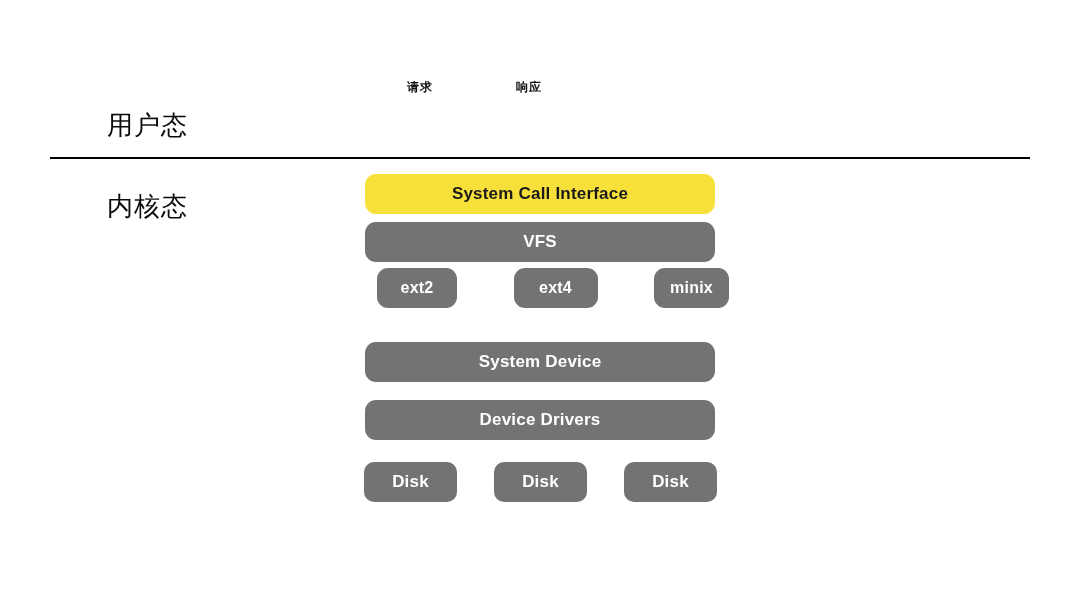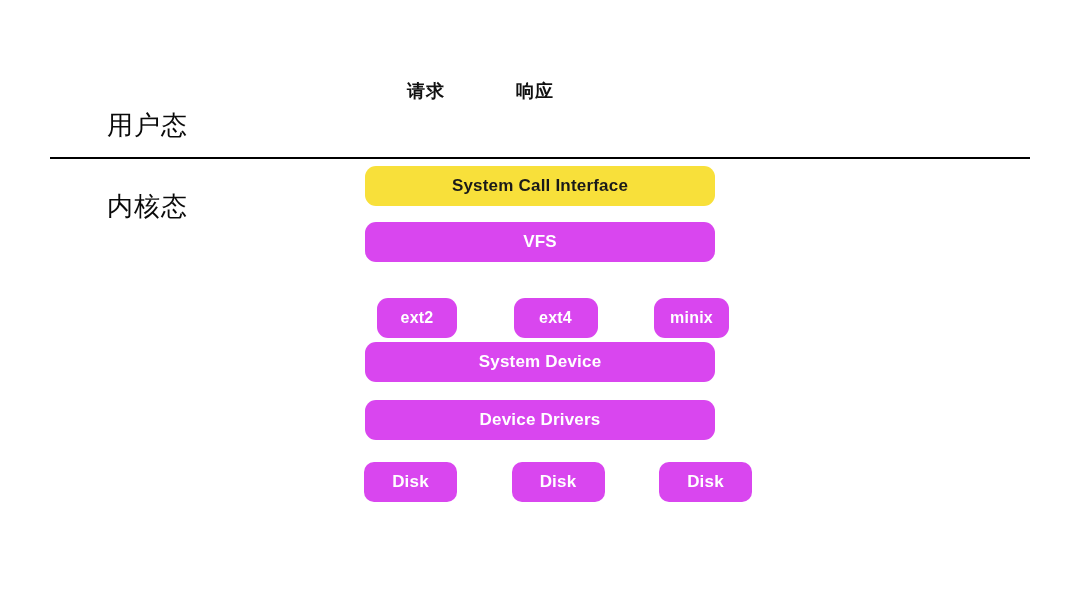--- a/index.html
+++ b/index.html
@@ -11,21 +11,21 @@
   .canvas {
     position: relative;
     width: 1080px;
     height: 608px;
     background: #ffffff;
     overflow: hidden;
   }
   .flow-label {
     position: absolute;
     top: 79px;
-    font-size: 18px;
+    font-size: 12px;
     font-weight: 700;
     color: #111111;
     letter-spacing: 1px;
   }
   .flow-label.request { left: 407px; }
   .flow-label.response { left: 478px; padding-left: 38px; }
   .mode-label {
     position: absolute;
     left: 107px;
     font-size: 26px;
@@ -46,51 +46,51 @@
   .stack {
     position: absolute;
     left: 365px;
     top: 166px;
     width: 352px;
   }
   .box {
     box-sizing: border-box;
     height: 40px;
     border-radius: 11px;
-    background: #d946ef;
+    background: #737373;
     color: #ffffff;
     display: flex;
     align-items: center;
     justify-content: center;
     font-size: 17px;
     font-weight: 700;
     letter-spacing: 0.2px;
   }
   .box.wide {
     position: absolute;
     left: 0;
     width: 350px;
   }
   .box.sci {
-    top: 0;
+    top: 8px;
     background: #F8E03A;
     color: #1a1a1a;
   }
   .box.vfs { top: 56px; }
   .box.blockdev { top: 176px; }
   .box.drivers { top: 234px; }
   .row {
     position: absolute;
     left: 0;
     width: 352px;
     display: flex;
     justify-content: space-between;
   }
-  .row.fs-row { top: 132px; padding-left: 12px; }
-  .row.disk-row { top: 296px; left: -1px; width: 388px; }
+  .row.fs-row { top: 102px; padding-left: 12px; }
+  .row.disk-row { top: 296px; left: -1px; width: 353px; }
   .box.fs { font-size: 16px; }
   .box.fs-ext2 { width: 80px; }
   .box.fs-ext4 { width: 84px; }
   .box.fs-xfs  { width: 72px; }
   .box.fs-minix{ width: 75px; }
   .box.disk { width: 93px; border-radius: 10px; }
 </style>
 </head>
 <body>
 

